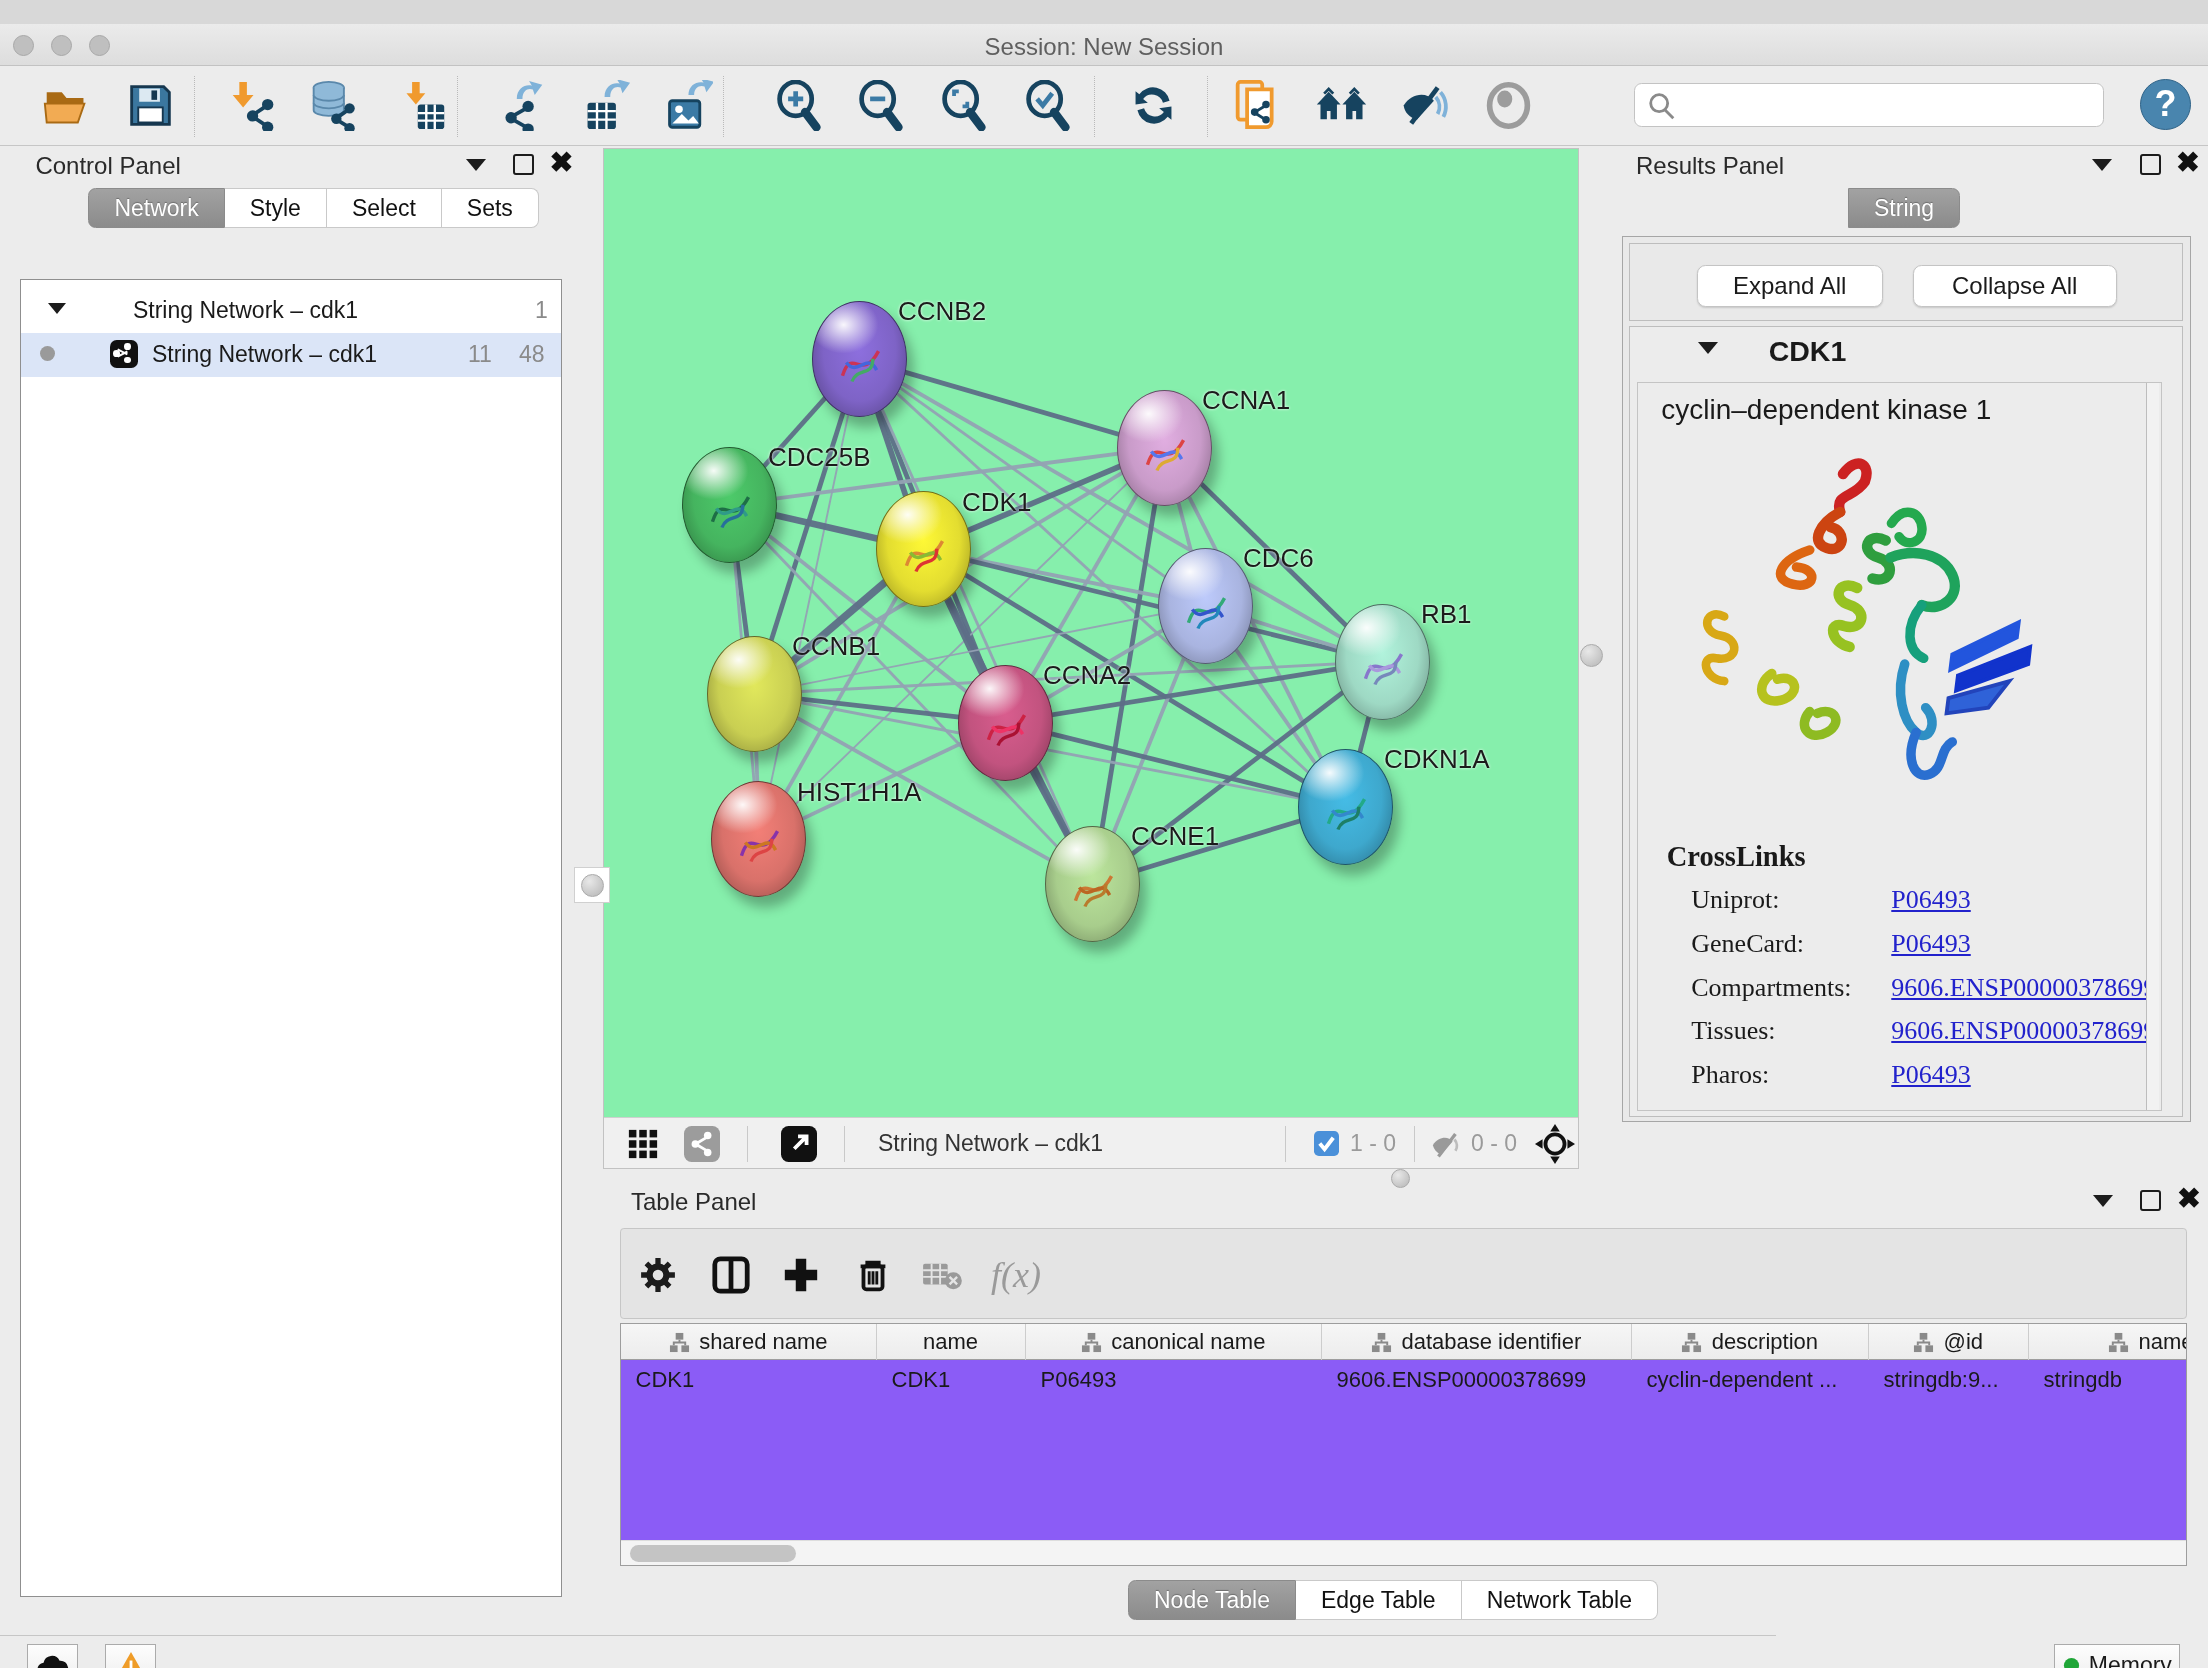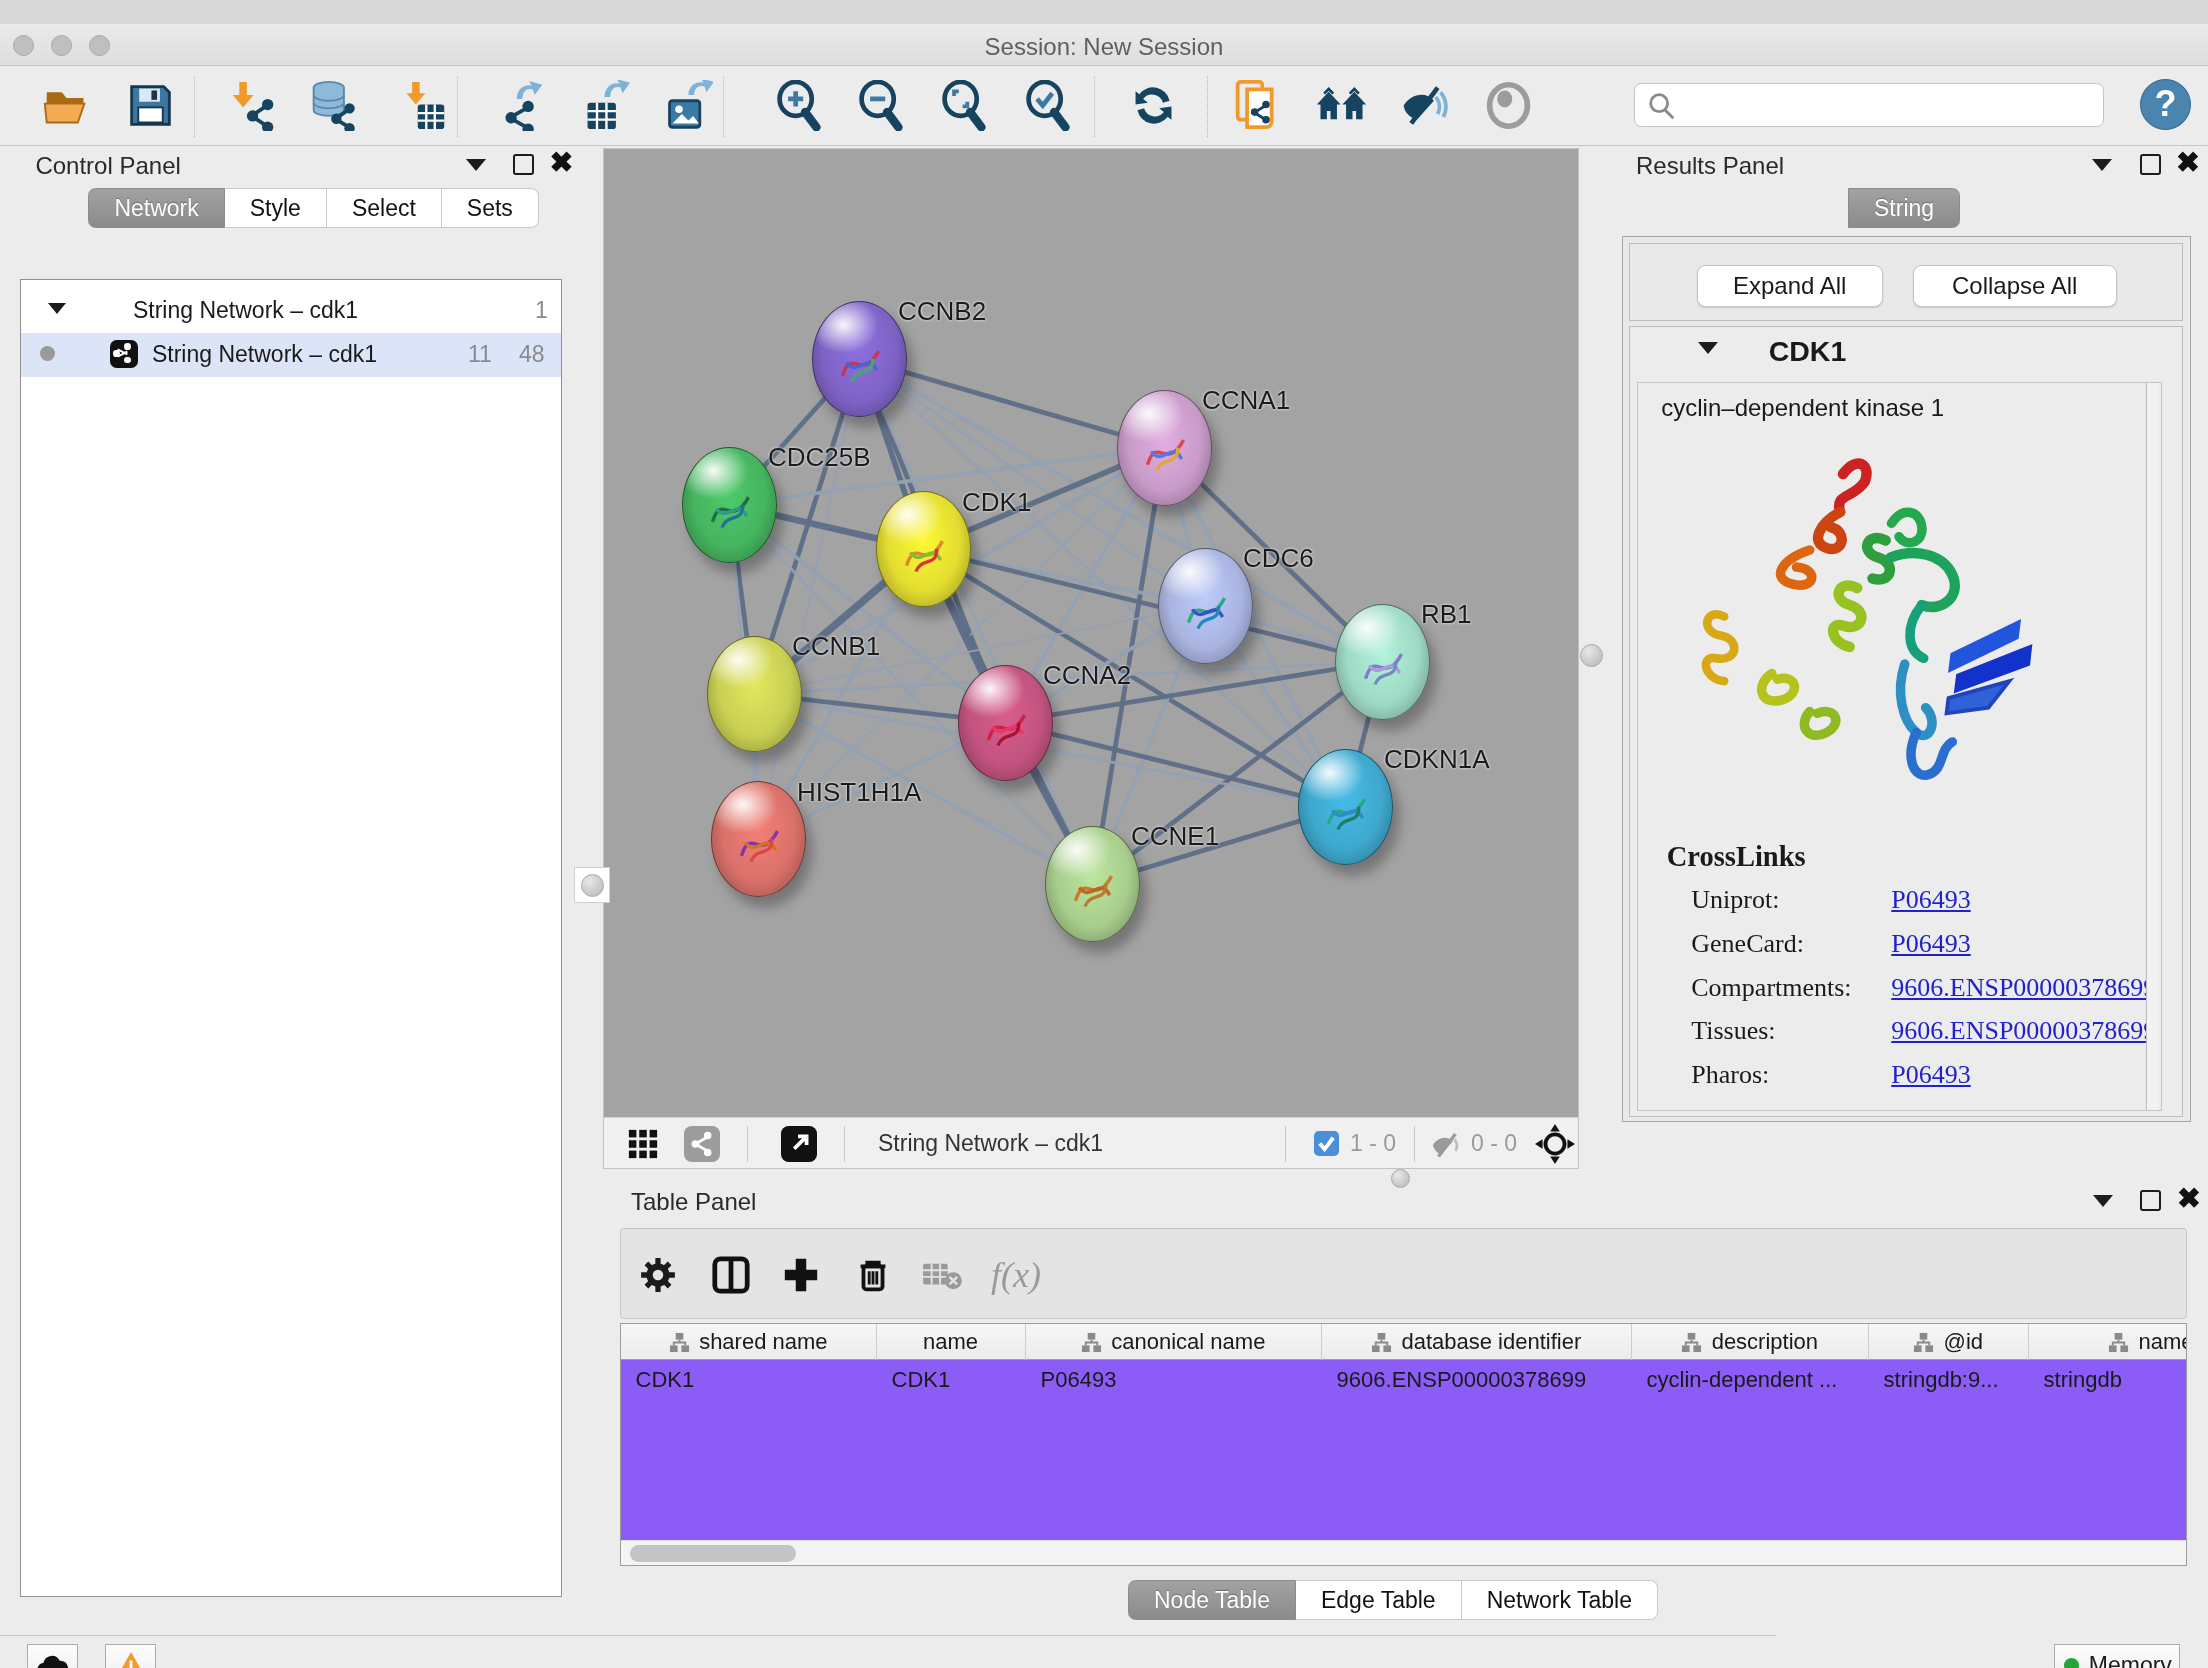--- a/index.html
+++ b/index.html
@@ -51,21 +51,21 @@
   .string-app-ico { display:inline-block; width:28.5px; height:28.5px; background:#111; border-radius:6.7px;
     position:relative; }
   .string-app-ico:before { content:""; position:absolute; left:6.7px; top:13.3px; width:11.4px; height:1.9px;
     background:#fff; transform:rotate(-28deg); }
   .string-app-ico:after { content:""; position:absolute; left:6.7px; top:11.4px; width:11.4px; height:1.9px;
     background:#fff; transform:rotate(28deg); }
   .string-dot { position:absolute; background:#fff; border-radius:50%; width:6.7px; height:6.7px; }
   
   .net-wrap { position:absolute; left:603px; top:124px; width:976px; height:1021px;
     border:1px solid #c2c2c2; background:#ffffff; }
-  #net-canvas { position:absolute; left:0; top:0; width:974px; height:968px; overflow:hidden; background:#a3a3a3; }
+  #net-canvas { position:absolute; left:0; top:0; width:974px; height:968px; overflow:hidden; background:#86efac; }
   .net-node { position:absolute; border-radius:50%; cursor:pointer; }
   .net-label { position:absolute; font-size:26px; color:#1b1b1b; white-space:nowrap;
     text-shadow:0 0 2.9px #fff; }
   .net-bar { position:absolute; left:0; bottom:0; width:974px; height:51px;
     background:#f0f0f0; border-top:1px solid #cfcfcf; }
   .nb-sep { position:absolute; top:7.6px; height:36px; border-left:1px solid #c9c9c9; }
   .nb-txt { position:absolute; top:12.4px; font-size:23px; color:#333; }
   .nb-cnt { position:absolute; top:12.4px; font-size:23px; color:#9a9a9a; }
   .blk-sq { position:absolute; width:36px; height:36px; border-radius:7.6px; background:#111; }
   
@@ -504,21 +504,21 @@
     </div>
     <div class="rp-outer">
       <div class="rp-btnbox">
         <span class="rp-btn" style="left:67px;width:186px">Expand All</span>
         <span class="rp-btn" style="left:283px;width:204px">Collapse All</span>
       </div>
       <div class="rp-gene-box">
         <span class="caret" style="position:absolute;left:68px;top:15px"></span>
         <span style="position:absolute;left:139px;top:7.6px;font-size:28.5px;font-weight:bold">CDK1</span>
         <div class="rp-sub">
-          <span style="position:absolute;left:23px;top:11.4px;font-size:24px">cyclin–dependent kinase 1</span>
+          <span style="position:absolute;left:23px;top:11.4px;font-size:28px">cyclin–dependent kinase 1</span>
           <svg width="409" height="380" viewBox="0 0 430 400" style="position:absolute;left:28.5px;top:53px">
             <g fill="none" stroke-linecap="round">
               <path d="M185 40 C200 20 215 30 208 48 C196 66 176 60 182 80" stroke="#cc2222" stroke-width="11"></path>
               <path d="M182 80 C160 92 150 112 168 118 C186 124 190 100 172 96" stroke="#cc4411" stroke-width="11"></path>
               <path d="M150 120 C120 130 108 150 132 156 C156 162 160 140 136 138" stroke="#dd6611" stroke-width="10"></path>
               <path d="M60 190 C40 180 34 206 56 210 C78 214 74 238 52 234 C34 230 38 256 60 258" stroke="#d8a816" stroke-width="9"></path>
               <path d="M110 250 C92 262 98 284 120 278 C142 272 136 250 116 256" stroke="#b6c21e" stroke-width="10"></path>
               <path d="M150 290 C136 306 150 322 168 312 C186 302 176 284 158 292" stroke="#8ebb22" stroke-width="10"></path>
               <path d="M200 160 C180 150 172 172 192 178 C212 184 206 206 186 200 C168 194 172 218 192 222" stroke="#97c221" stroke-width="11"></path>
               <path d="M230 110 C210 100 202 122 222 128 C242 134 236 156 216 150" stroke="#2f9e3e" stroke-width="11"></path>

